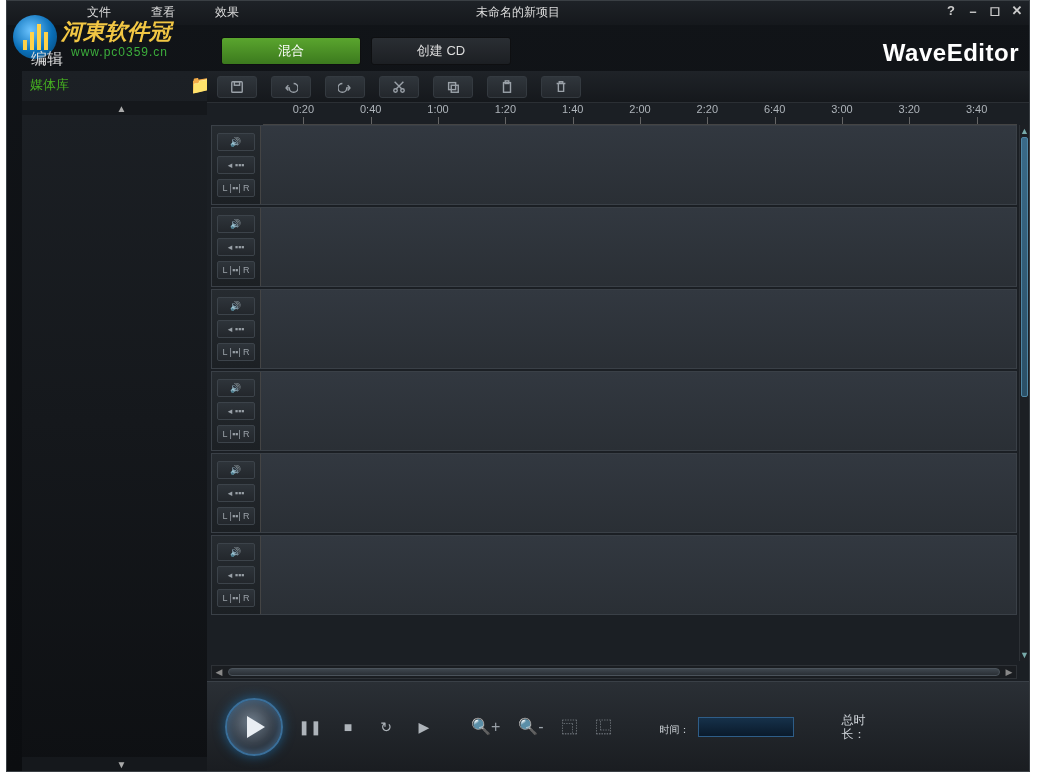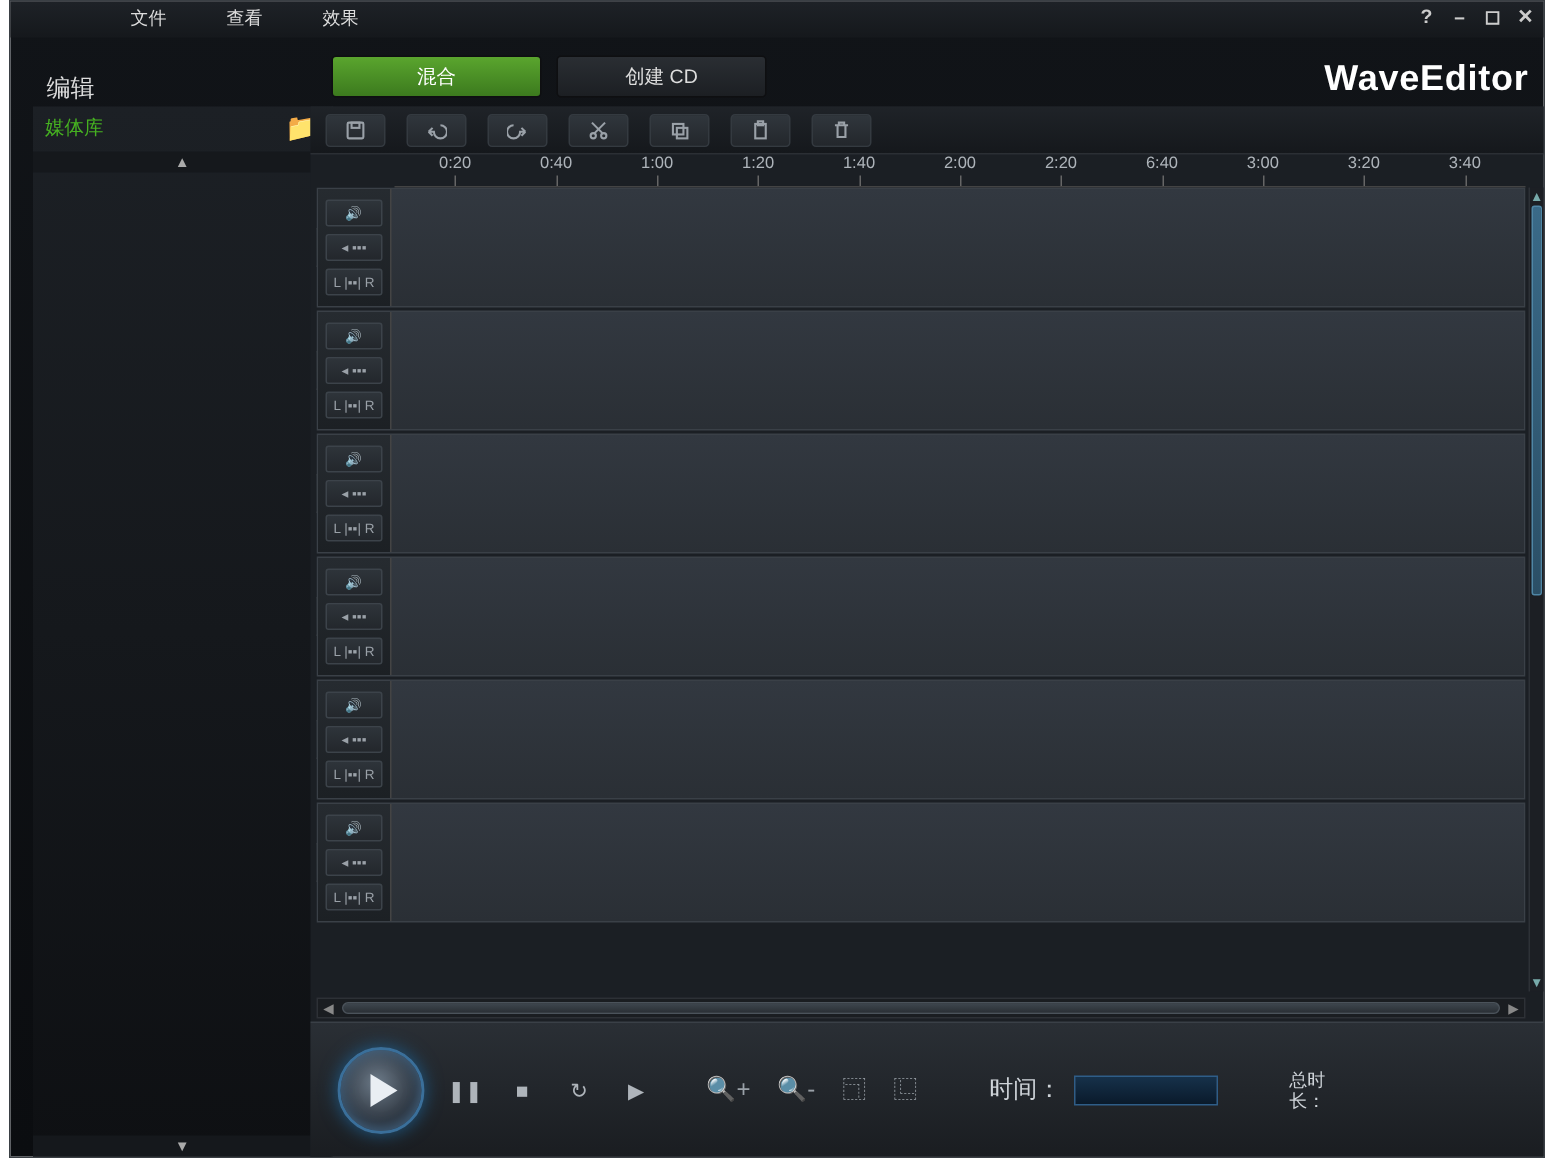--- a/index.html
+++ b/index.html
@@ -118,47 +118,60 @@
     width:58px; height:58px; border-radius:50%;
     background: radial-gradient(circle at 45% 40%, #6c7a88, #2e3640 60%);
     border:2px solid #3a6f9a;
     box-shadow: 0 0 12px #1e5a86, inset 0 0 10px rgba(90,160,220,.5);
     display:flex; align-items:center; justify-content:center;
   }
   .play-tri { width:0;height:0;border-left:18px solid #e9eef3;border-top:11px solid transparent;border-bottom:11px solid transparent; margin-left:4px;}
   .tctl { color:#aeb4ba; display:flex; gap:20px; font-size:14px; align-items:center;}
   .tctl span { display:inline-flex; align-items:center; justify-content:center; width:18px; }
   .zoom-group { display:flex; gap:18px; color:#9aa1a8; margin-left:20px;}
-  .time-box { display:flex; align-items:flex-end; gap:8px; color:#cfd4d9; font-size:16px; margin-left:30px;}
+  .time-box { display:flex; align-items:flex-end; gap:8px; color:#cfd4d9; font-size:10px; margin-left:30px;}
   .time-val {
     width:96px; height:20px; border:1px solid #2e5d88;
     background:linear-gradient(#16314a,#0a1a2b);
   }
   .total-box { color:#cfd4d9; font-size:12px; margin-left:30px; line-height:14px;}
 </style>
 </head>
 <body>
 
 <div class="app">
 
   <div class="titlebar">
     <div class="menu-top">
       <span>文件</span>
       <span>查看</span>
       <span>效果</span>
     </div>
+    <div class="title-center">未命名的新项目</div>
     <div class="win-controls">
       <span>?</span>
       <span>－</span>
       <span>◻</span>
       <span>✕</span>
     </div>
   </div>
 
   <div class="row2">
+    <div class="logo-box">
+      <div class="logo-circle">
+        <div class="logo-bars">
+            <i style="height:10px"></i>
+            <i style="height:18px"></i>
+            <i style="height:26px"></i>
+            <i style="height:18px"></i>
+          </div>
+      </div>
+      <div class="logo-text">河東软件冠</div>
+      <div class="logo-url">www.pc0359.cn</div>
+    </div>
     <div class="menu-edit">编辑</div>
     <div class="mode-tabs">
       <div class="mode-btn active">混合</div>
       <div class="mode-btn">创建 CD</div>
     </div>
     <div class="brand">WaveEditor</div>
   </div>
 
   <div class="sidebar">
     <div class="lib-header">

